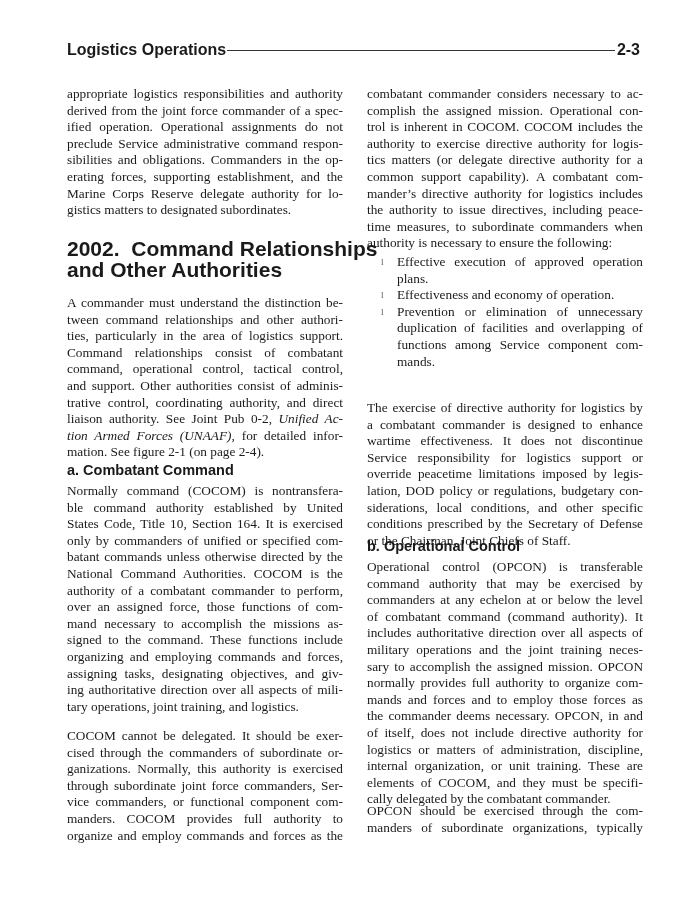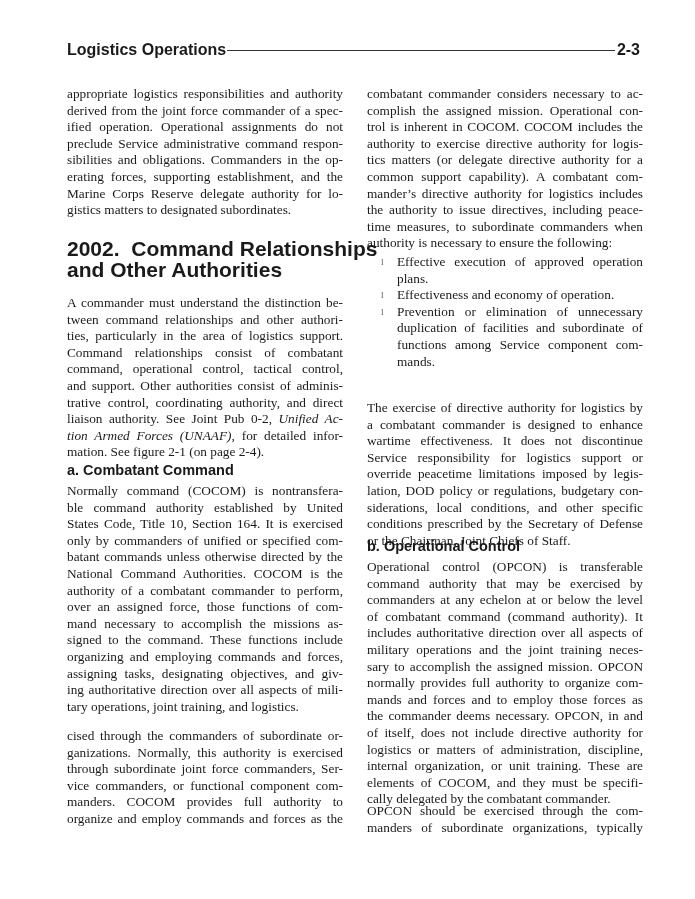--- a/index.html
+++ b/index.html
@@ -72,20 +72,21 @@
   <span class="line">over an assigned force, those functions of com-</span>
   <span class="line">mand necessary to accomplish the missions as-</span>
   <span class="line">signed to the command. These functions include</span>
   <span class="line">organizing and employing commands and forces,</span>
   <span class="line">assigning tasks, designating objectives, and giv-</span>
   <span class="line">ing authoritative direction over all aspects of mili-</span>
   <span class="line last">tary operations, joint training, and logistics.</span>
 </div>
 
 <div class="col left" style="top:728px;">
+  <span class="line">COCOM cannot be delegated. It should be exer-</span>
   <span class="line">cised through the commanders of subordinate or-</span>
   <span class="line">ganizations. Normally, this authority is exercised</span>
   <span class="line">through subordinate joint force commanders, Ser-</span>
   <span class="line">vice commanders, or functional component com-</span>
   <span class="line">manders. COCOM provides full authority to</span>
   <span class="line">organize and employ commands and forces as the</span>
 </div>
 
 <div class="col right" style="top:86px;">
   <span class="line">combatant commander considers necessary to ac-</span>
@@ -106,21 +107,21 @@
     <span class="line">Effective execution of approved operation</span>
     <span class="line last">plans.</span>
   </div>
   <div class="bullet">
     <span class="mark">l</span>
     <span class="line last">Effectiveness and economy of operation.</span>
   </div>
   <div class="bullet">
     <span class="mark">l</span>
     <span class="line">Prevention or elimination of unnecessary</span>
-    <span class="line">duplication of facilities and subordinate of</span>
+    <span class="line">duplication of facilities and overlapping of</span>
     <span class="line">functions among Service component com-</span>
     <span class="line last">mands.</span>
   </div>
 </div>
 
 <div class="col right" style="top:392px;margin-top:8px;">
   <span class="line">The exercise of directive authority for logistics by</span>
   <span class="line">a combatant commander is designed to enhance</span>
   <span class="line">wartime effectiveness. It does not discontinue</span>
   <span class="line">Service responsibility for logistics support or</span>

